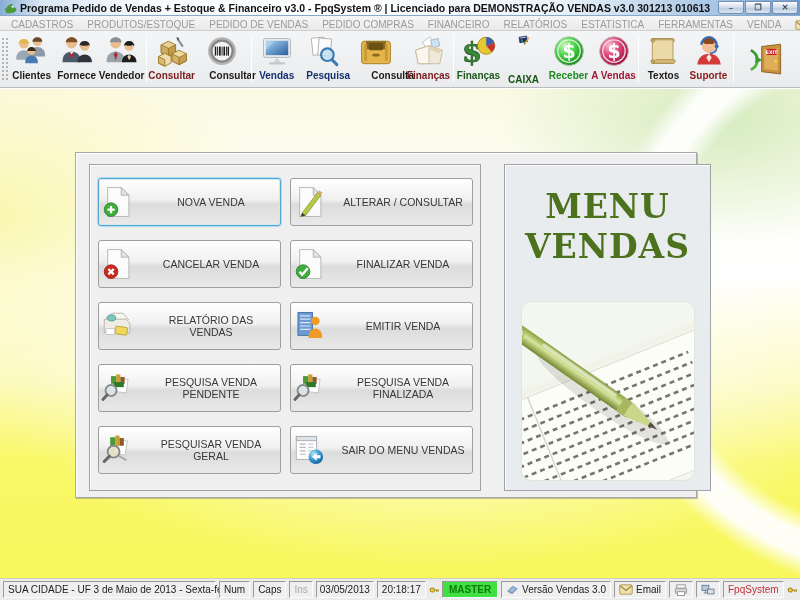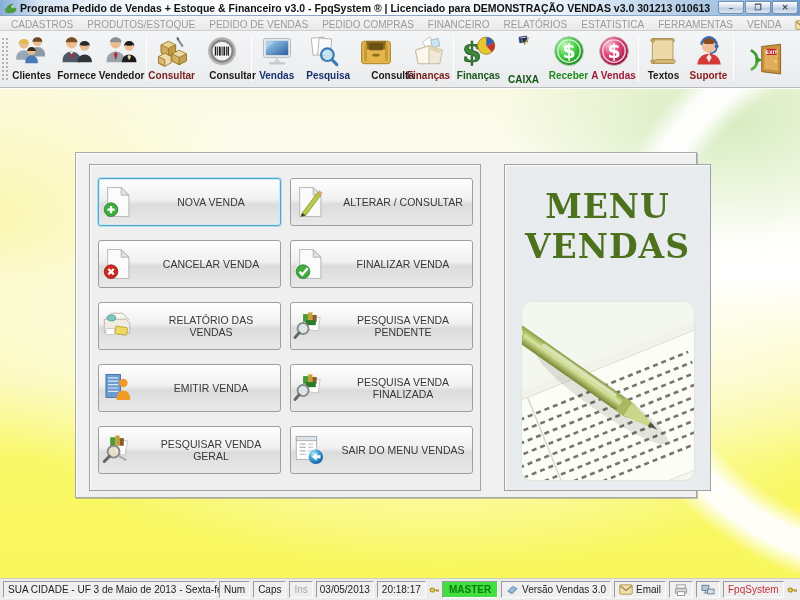--- a/index.html
+++ b/index.html
@@ -434,41 +434,41 @@
             <path d="M5 12h26l4 5v11H5z" fill="#efece4" stroke="#b5ae9e"></path>
             <ellipse cx="13.5" cy="10.5" rx="5" ry="3.5" fill="#7ac8c0" stroke="#4a9890"></ellipse>
             <rect x="18" y="21" width="14" height="9" rx="1" fill="#f0d860" stroke="#b8a030" transform="rotate(8 25 25)"></rect>
             <rect x="7" y="23" width="10" height="7" rx="1" fill="#fff" stroke="#c0c0c0"></rect>
           </svg>
           <span class="b-label">RELATÓRIO DAS VENDAS</span>
         </div>
 
         <div class="menu-btn">
           <svg class="b-icon" viewBox="0 0 40 40">
+            <rect x="7" y="4" width="17" height="27" fill="#6b9bd2" stroke="#3a6aa0"></rect>
+            <g stroke="#dce8f5" stroke-width="1.4">
+                <path d="M9.5 8h12M9.5 12h12M9.5 16h12M9.5 20h12M9.5 24h12"></path>
+              </g>
+            <circle cx="27.5" cy="14" r="5" fill="#f09a28"></circle>
+            <path d="M19.5 33c0-6.5 3.6-10 8-10s8 3.5 8 10v1h-16z" fill="#f09a28"></path>
+          </svg>
+          <span class="b-label">EMITIR VENDA</span>
+        </div>
+
+        <div class="menu-btn">
+          <svg class="b-icon" viewBox="0 0 40 40">
             <rect x="19" y="9" width="13" height="16" fill="#fff" stroke="#c0c0c0" transform="rotate(8 25 17)"></rect>
             <rect x="13" y="6" width="6" height="9" fill="#4a9a3a"></rect>
               <rect x="19" y="4" width="5" height="11" fill="#c8a030"></rect>
               <rect x="24" y="7" width="5" height="8" fill="#8a5a28"></rect>
             <rect x="16" y="13" width="12" height="6" fill="#2a7a2a"></rect>
             <circle cx="13" cy="23" r="6.5" fill="#d8e8f0" fill-opacity=".7" stroke="#888" stroke-width="2.2"></circle>
             <path d="M8.5 28l-5 5.5" stroke="#666" stroke-width="3.4" stroke-linecap="round"></path>
           </svg>
           <span class="b-label">PESQUISA VENDA PENDENTE</span>
-        </div>
-
-        <div class="menu-btn">
-          <svg class="b-icon" viewBox="0 0 40 40">
-            <rect x="7" y="4" width="17" height="27" fill="#6b9bd2" stroke="#3a6aa0"></rect>
-            <g stroke="#dce8f5" stroke-width="1.4">
-                <path d="M9.5 8h12M9.5 12h12M9.5 16h12M9.5 20h12M9.5 24h12"></path>
-              </g>
-            <circle cx="27.5" cy="14" r="5" fill="#f09a28"></circle>
-            <path d="M19.5 33c0-6.5 3.6-10 8-10s8 3.5 8 10v1h-16z" fill="#f09a28"></path>
-          </svg>
-          <span class="b-label">EMITIR VENDA</span>
         </div>
 
         <div class="menu-btn">
           <svg class="b-icon" viewBox="0 0 40 40">
             <rect x="19" y="9" width="13" height="16" fill="#fff" stroke="#c0c0c0" transform="rotate(8 25 17)"></rect>
             <rect x="13" y="6" width="6" height="9" fill="#4a9a3a"></rect>
               <rect x="19" y="4" width="5" height="11" fill="#c8a030"></rect>
               <rect x="24" y="7" width="5" height="8" fill="#8a5a28"></rect>
             <rect x="16" y="13" width="12" height="6" fill="#2a7a2a"></rect>
             <circle cx="13" cy="23" r="6.5" fill="#d8e8f0" fill-opacity=".7" stroke="#888" stroke-width="2.2"></circle>

